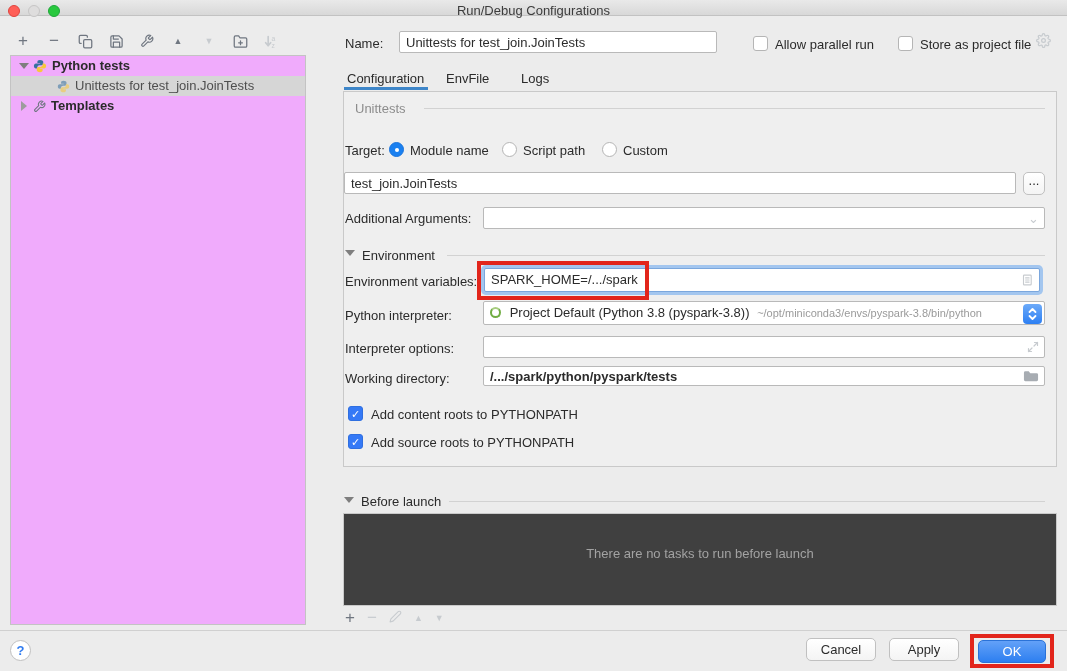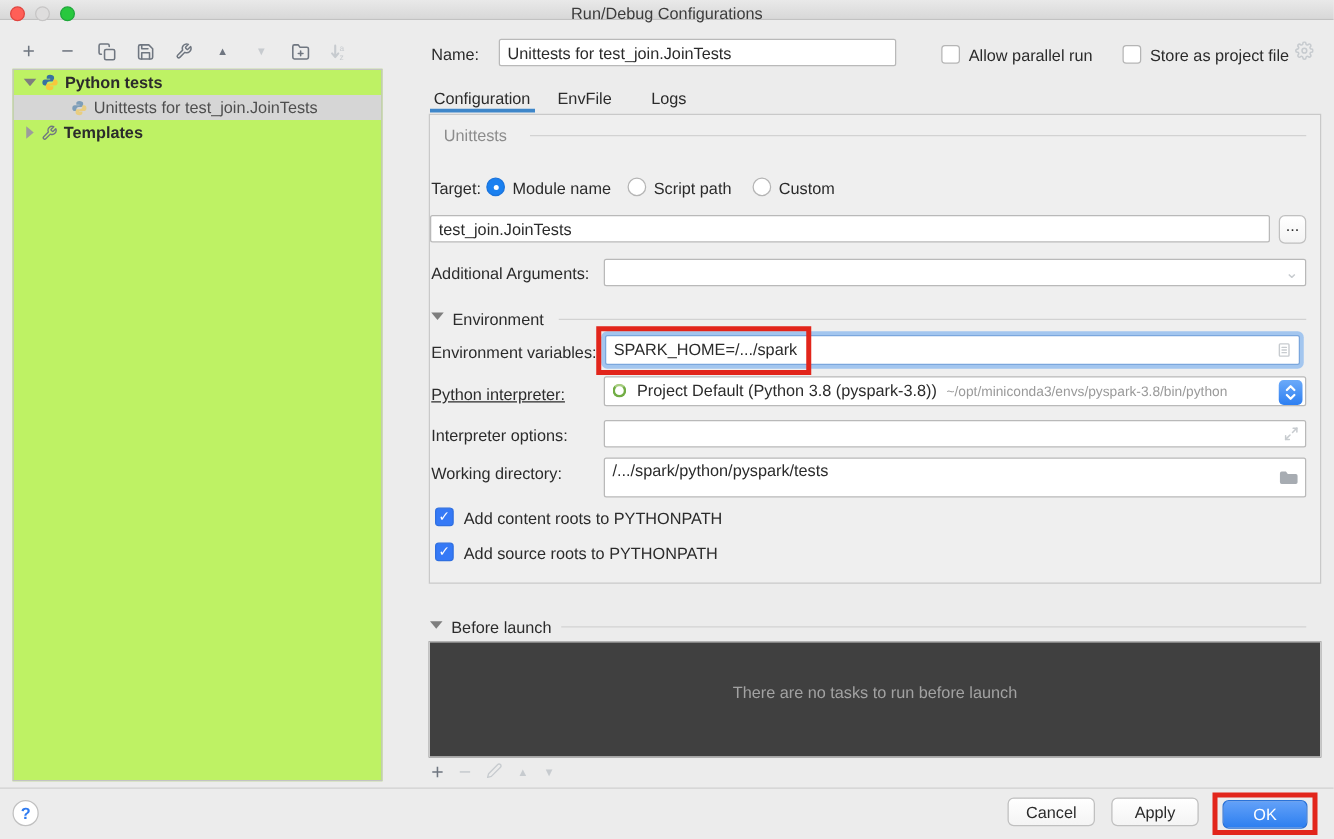--- a/index.html
+++ b/index.html
@@ -21,21 +21,21 @@
   .ic-on  { color:#6f7680; }
   .ic-off { color:#c7cbcf; }
   .glyph  { font-size:17px; line-height:16px; font-weight:400; }
   .tri    { font-size:9px; line-height:16px; }
   svg.fe  { fill:none; stroke:currentColor; stroke-width:2; stroke-linecap:round; stroke-linejoin:round; }
 
   
   .ltoolbar { position:absolute; left:14px; top:32px; display:flex; align-items:center; gap:13px; height:18px; }
   .ltoolbar > span { display:inline-flex; align-items:center; justify-content:center; width:18px; height:18px; }
   .treebox { position:absolute; left:10px; top:55px; width:296px; height:570px;
-    background:#bef264; border:1px solid #c3c3c3; overflow:hidden; }
+    background:#f0abfc; border:1px solid #c3c3c3; overflow:hidden; }
   .trow { position:relative; height:20px; line-height:20px; white-space:nowrap; display:flex; align-items:center; }
   .trow .caret-d { width:0; height:0; border-left:5px solid transparent; border-right:5px solid transparent;
     border-top:6px solid #7e7e7e; margin:0 4px 0 8px; }
   .trow .caret-r { width:0; height:0; border-top:5px solid transparent; border-bottom:5px solid transparent;
     border-left:6px solid #9c9c9c; margin:0 6px 0 10px; }
   .trow .spacer { width:46px; flex:none; }
   .trow .icn { margin-right:5px; flex:none; display:inline-flex; }
   .trow.sel { background:#d6d6d6; color:#4e4e4e; }
   .bold { font-weight:700; }
   .faded { opacity:.55; }
@@ -212,21 +212,21 @@
     <svg class="fe" width="14" height="14" viewBox="0 0 20 20" style="stroke-width:1.6;">
         <rect x="5" y="3" width="11" height="14" rx="1"></rect>
         <line x1="8" y1="7" x2="13" y2="7"></line>
         <line x1="8" y1="10" x2="13" y2="10"></line>
         <line x1="8" y1="13" x2="13" y2="13"></line>
       </svg>
   </span>
 </div>
 <div class="redbox" style="left:477px; top:261px; width:172px; height:39px;"></div>
 
-<div class="lbl abs" style="left:345px; top:308px;text-decoration:underline;">Python interpreter:</div>
+<div class="lbl abs" style="left:345px; top:308px;">Python interpreter:</div>
 <div class="fld" style="left:483px; top:301px; width:562px; height:24px; line-height:22px;">
   <span class="conda" style="vertical-align:-1px; margin-right:5px;"></span>
   <span>Project Default (Python 3.8 (pyspark-3.8))</span>
   <span class="small" style="margin-left:4px;">~/opt/miniconda3/envs/pyspark-3.8/bin/python</span>
   <span class="stepper">
     <svg width="11" height="16" viewBox="0 0 11 16" fill="none" stroke="#fff" stroke-width="1.8" stroke-linecap="round" stroke-linejoin="round">
         <path d="M2.5 6l3-3 3 3"></path>
         <path d="M2.5 10l3 3 3-3"></path>
       </svg>
   </span>
@@ -239,21 +239,21 @@
     <svg class="fe" width="12" height="12" viewBox="0 0 24 24" style="stroke-width:2.4;">
         <polyline points="15 3 21 3 21 9"></polyline>
         <polyline points="9 21 3 21 3 15"></polyline>
         <line x1="21" y1="3" x2="14" y2="10"></line>
         <line x1="3" y1="21" x2="10" y2="14"></line>
       </svg>
   </span>
 </div>
 
 <div class="lbl abs" style="left:345px; top:371px;">Working directory:</div>
-<div class="fld" style="left:483px; top:366px; width:562px; height:32px; line-height:20px;">
+<div class="fld" style="left:483px; top:366px; width:562px; height:20px; line-height:20px;font-weight:bold;">
   <span>/.../spark/python/pyspark/tests</span>
   <span class="fldicon">
     <svg width="16" height="14" viewBox="0 0 17 14">
         <path d="M1 3.5A1.5 1.5 0 0 1 2.5 2h3.6l1.6 2h6.8A1.5 1.5 0 0 1 16 5.5V11a1.5 1.5 0 0 1-1.5 1.5h-12A1.5 1.5 0 0 1 1 11z" fill="#a7acb2"></path>
       </svg>
   </span>
 </div>
 
 <span class="cb checked" style="left:348px; top:406px;">✓</span>
 <div class="lbl abs" style="left:371px; top:407px;">Add content roots to PYTHONPATH</div>

